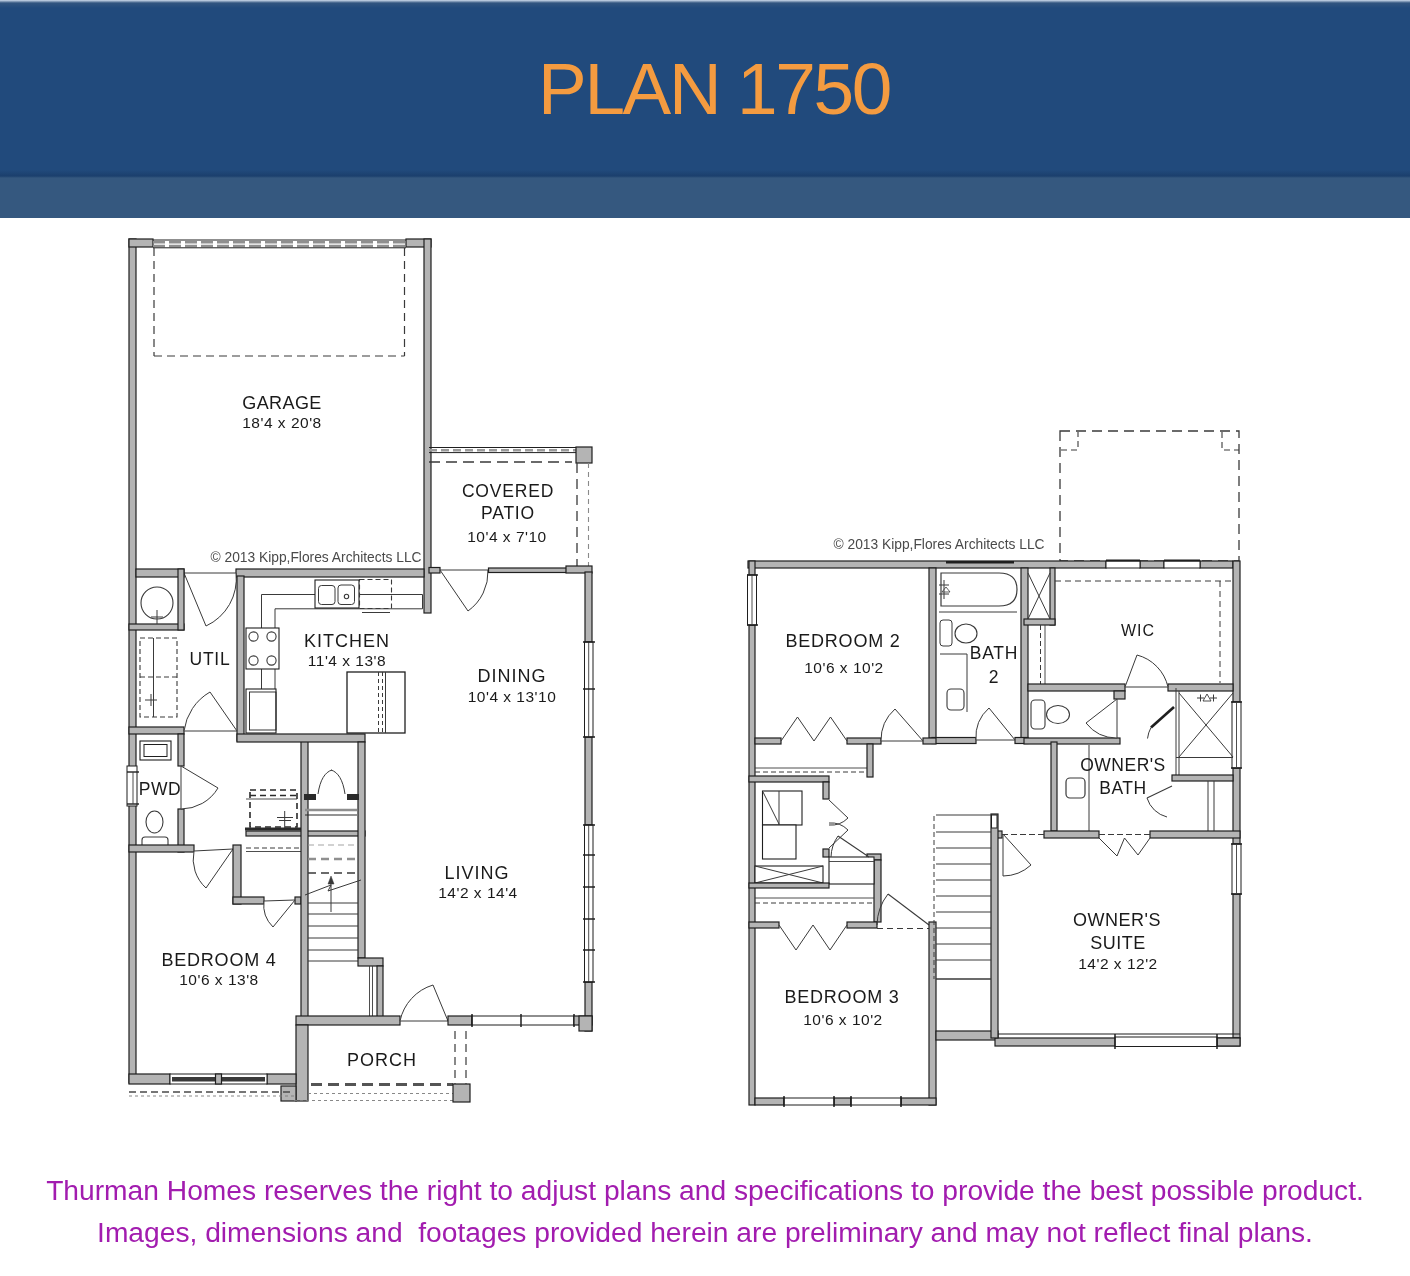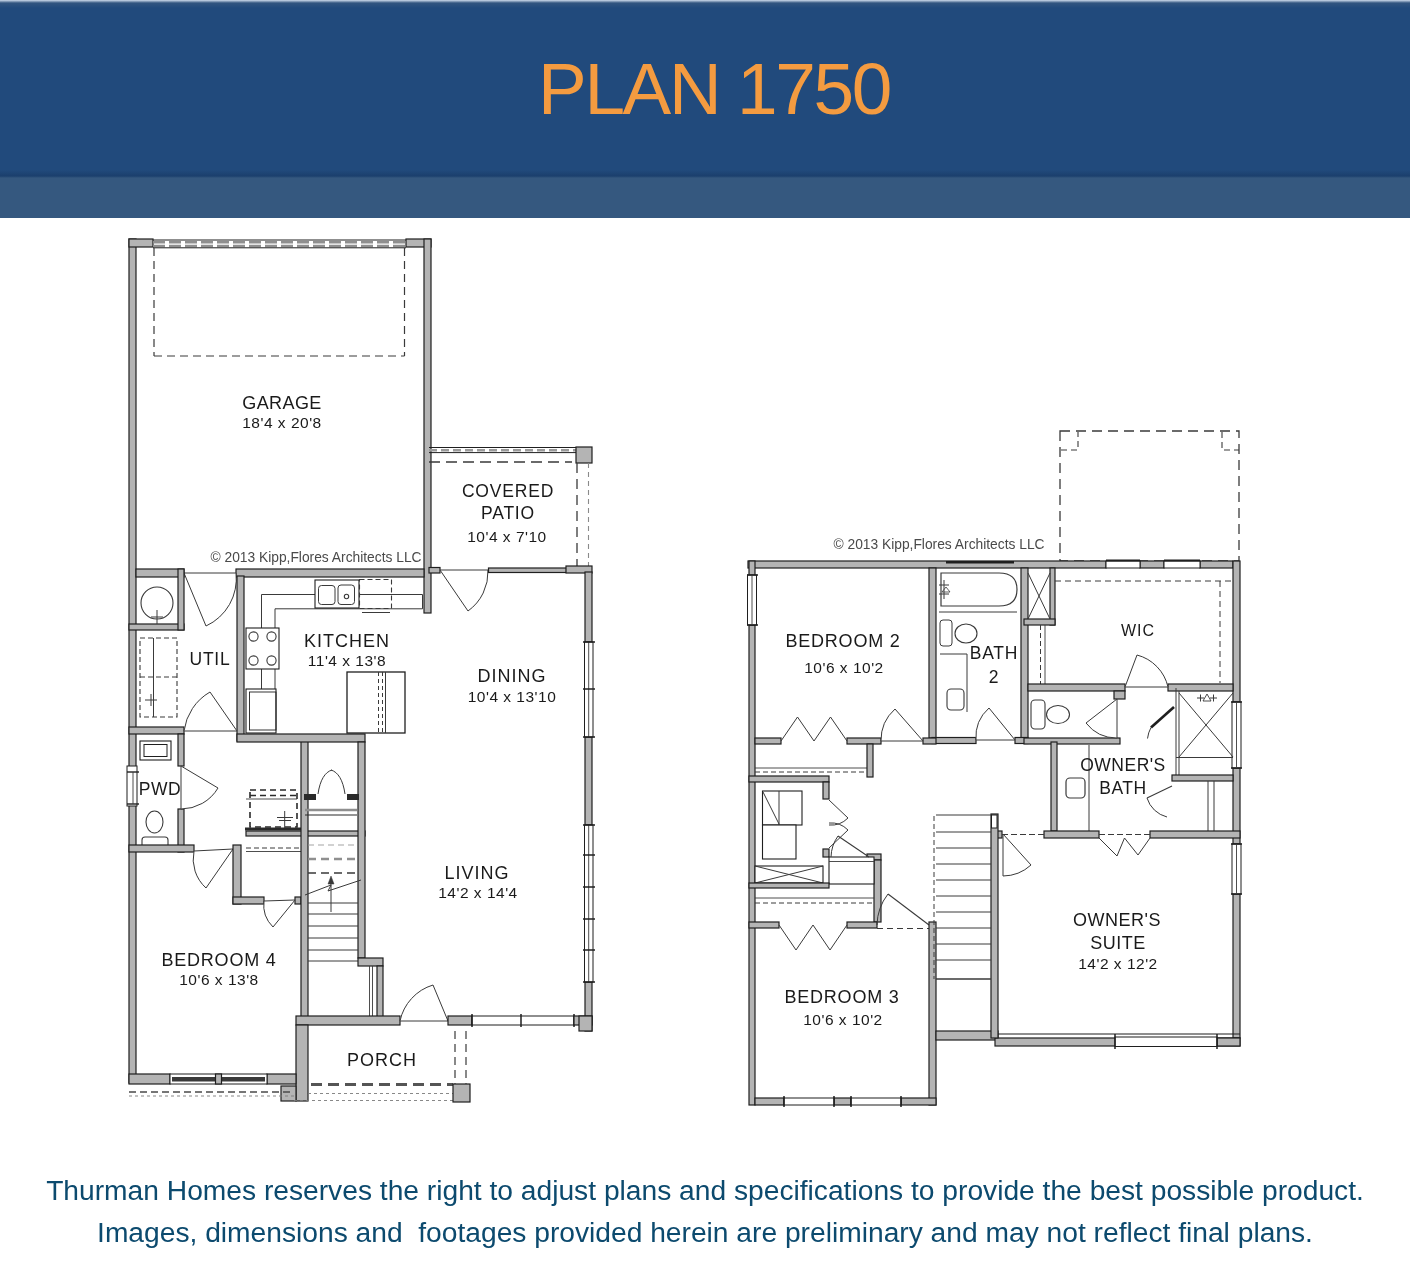--- a/index.html
+++ b/index.html
@@ -3,21 +3,21 @@
 <meta charset="utf-8">
 <style>
 html,body { margin:0; padding:0; background:#ffffff; -webkit-font-smoothing:antialiased; }
 * { box-sizing:border-box; }
 .page { position:relative; width:1410px; height:1276px; background:#ffffff; overflow:hidden; font-family:"Liberation Sans", sans-serif; }
 .banner { position:absolute; left:0; top:0; width:1410px; height:218px;
   background:linear-gradient(to bottom, #cfdcec 0px, #32557f 3px, #214a7c 8px, #214a7c 170px, #1b3f6d 176px, #35587f 178px); }
 .banner h1 { margin:0; position:absolute; top:52px; left:9px; width:100%; text-align:center;
   font-size:73px; font-weight:normal; color:#f49b40; letter-spacing:-2.4px; line-height:1; }
 .disclaimer { position:absolute; left:0; top:1169px; width:1410px; text-align:center;
-  font-size:28.2px; color:#0c4a6e; line-height:42px; letter-spacing:0px; }
+  font-size:28.2px; color:#a21caf; line-height:42px; letter-spacing:0px; }
 </style>
 </head>
 <body>
 <div class="page">
 
   <div class="banner">
       <h1>PLAN 1750</h1>
     </div>
 
   <svg width="1410" height="1276" viewBox="0 0 1410 1276" style="position:absolute;left:0;top:0" shape-rendering="geometricPrecision">

